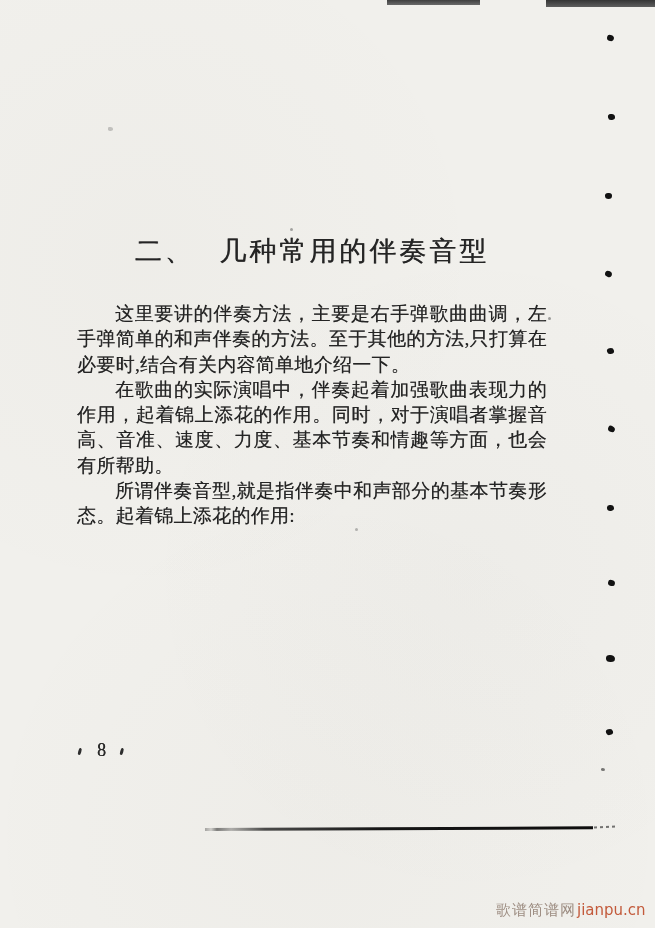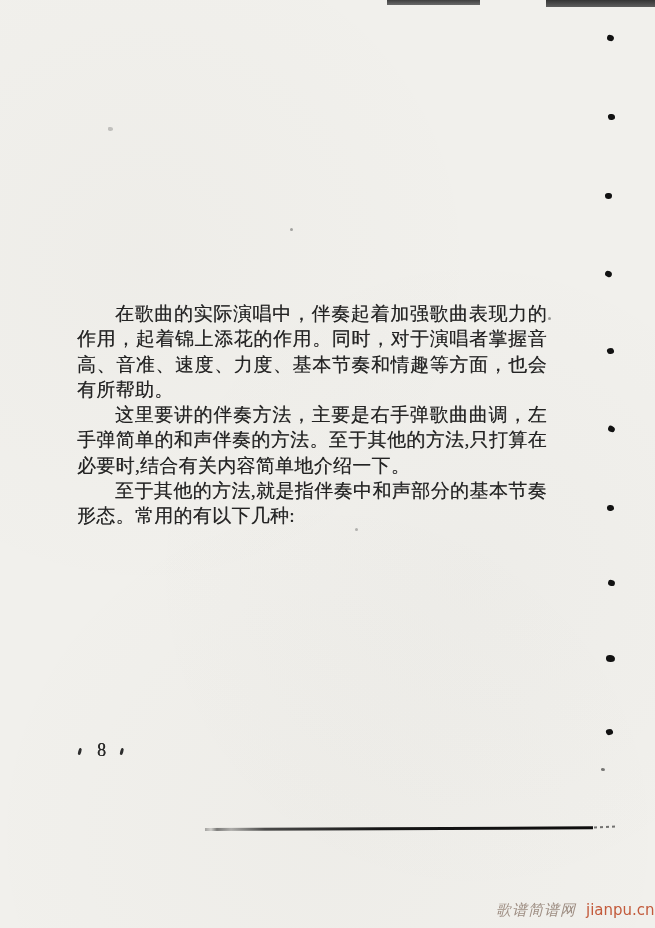--- a/index.html
+++ b/index.html
@@ -97,22 +97,22 @@
     transform: rotate(-2deg);
   }
 
   .watermark {
     position: absolute;
     left: 496px; top: 901px;
     font-family: "DejaVu Sans", "Liberation Sans", sans-serif;
     font-size: 15px;
     white-space: nowrap;
   }
-  .wm-cn { color: #9d8d82; letter-spacing: 1px; font-style: italic; }
-  .wm-en { color: #c35a3b; margin-left: 10px; }
+  .wm-cn { color: #9d8d82; letter-spacing: 1px; }
+  .wm-en { color: #c35a3b; margin-left: 1px; }
 </style>
 </head>
 <body>
 
 <div class="page">
 
   <div class="topbar topbar-1"></div>
   <div class="topbar topbar-2"></div>
 
   <div class="edge-mark" style="left:607px;top:35px;transform:rotate(12deg)"></div>
@@ -125,28 +125,29 @@
   <div class="edge-mark" style="left:608px;top:580px;transform:rotate(10deg)"></div>
   <div class="edge-mark" style="left:606px;top:655px;width:9px;height:7px"></div>
   <div class="edge-mark" style="left:606px;top:729px;transform:rotate(-18deg)"></div>
   <div class="edge-mark small" style="left:601px;top:768px"></div>
 
   <div class="speck" style="left:108px;top:127px;width:5px;height:4px;opacity:.3;border-radius:30% 60% 50% 40%"></div>
   <div class="speck" style="left:290px;top:228px;width:3px;height:3px;opacity:.5"></div>
   <div class="speck" style="left:548px;top:317px;width:3px;height:3px;opacity:.55"></div>
   <div class="speck" style="left:355px;top:528px;width:3px;height:3px;opacity:.4"></div>
 
+  <h1 class="title"><span class="title-num">二、</span><span>几种常用的伴奏音型</span></h1>
 
   <div class="body-text">
+    <p class="para"><b class="lead"></b><span class="txt">这里要讲的伴奏方法，主要是右手弹歌曲曲调，左手弹简单的和声伴奏的方法。至于其他的方法,只打算在必要时,结合有关内容简单地介绍一下。</span></p>
+
     <p class="para"><b class="lead"></b><span class="txt">在歌曲的实际演唱中，伴奏起着加强歌曲表现力的作用，起着锦上添花的作用。同时，对于演唱者掌握音高、音准、速度、力度、基本节奏和情趣等方面，也会有所帮助。</span></p>
 
-    <p class="para"><b class="lead"></b><span class="txt">这里要讲的伴奏方法，主要是右手弹歌曲曲调，左手弹简单的和声伴奏的方法。至于其他的方法,只打算在必要时,结合有关内容简单地介绍一下。</span></p>
 
-
-    <p class="para"><b class="lead"></b><span class="txt">至于其他的方法,就是指伴奏中和声部分的基本节奏形态。常用的有以下几种:</span></p>
+    <p class="para"><b class="lead"></b><span class="txt">所谓伴奏音型,就是指伴奏中和声部分的基本节奏形态。起着锦上添花的作用:</span></p>
 
   </div>
 
   <div class="pageno"><span class="tick"></span><span class="num">8</span><span class="tick"></span></div>
 
   <div class="rule"></div>
   <div class="rule-tail"></div>
 
   <div class="watermark"><span class="wm-cn">歌谱简谱网</span><span class="wm-en">jianpu.cn</span></div>
 

